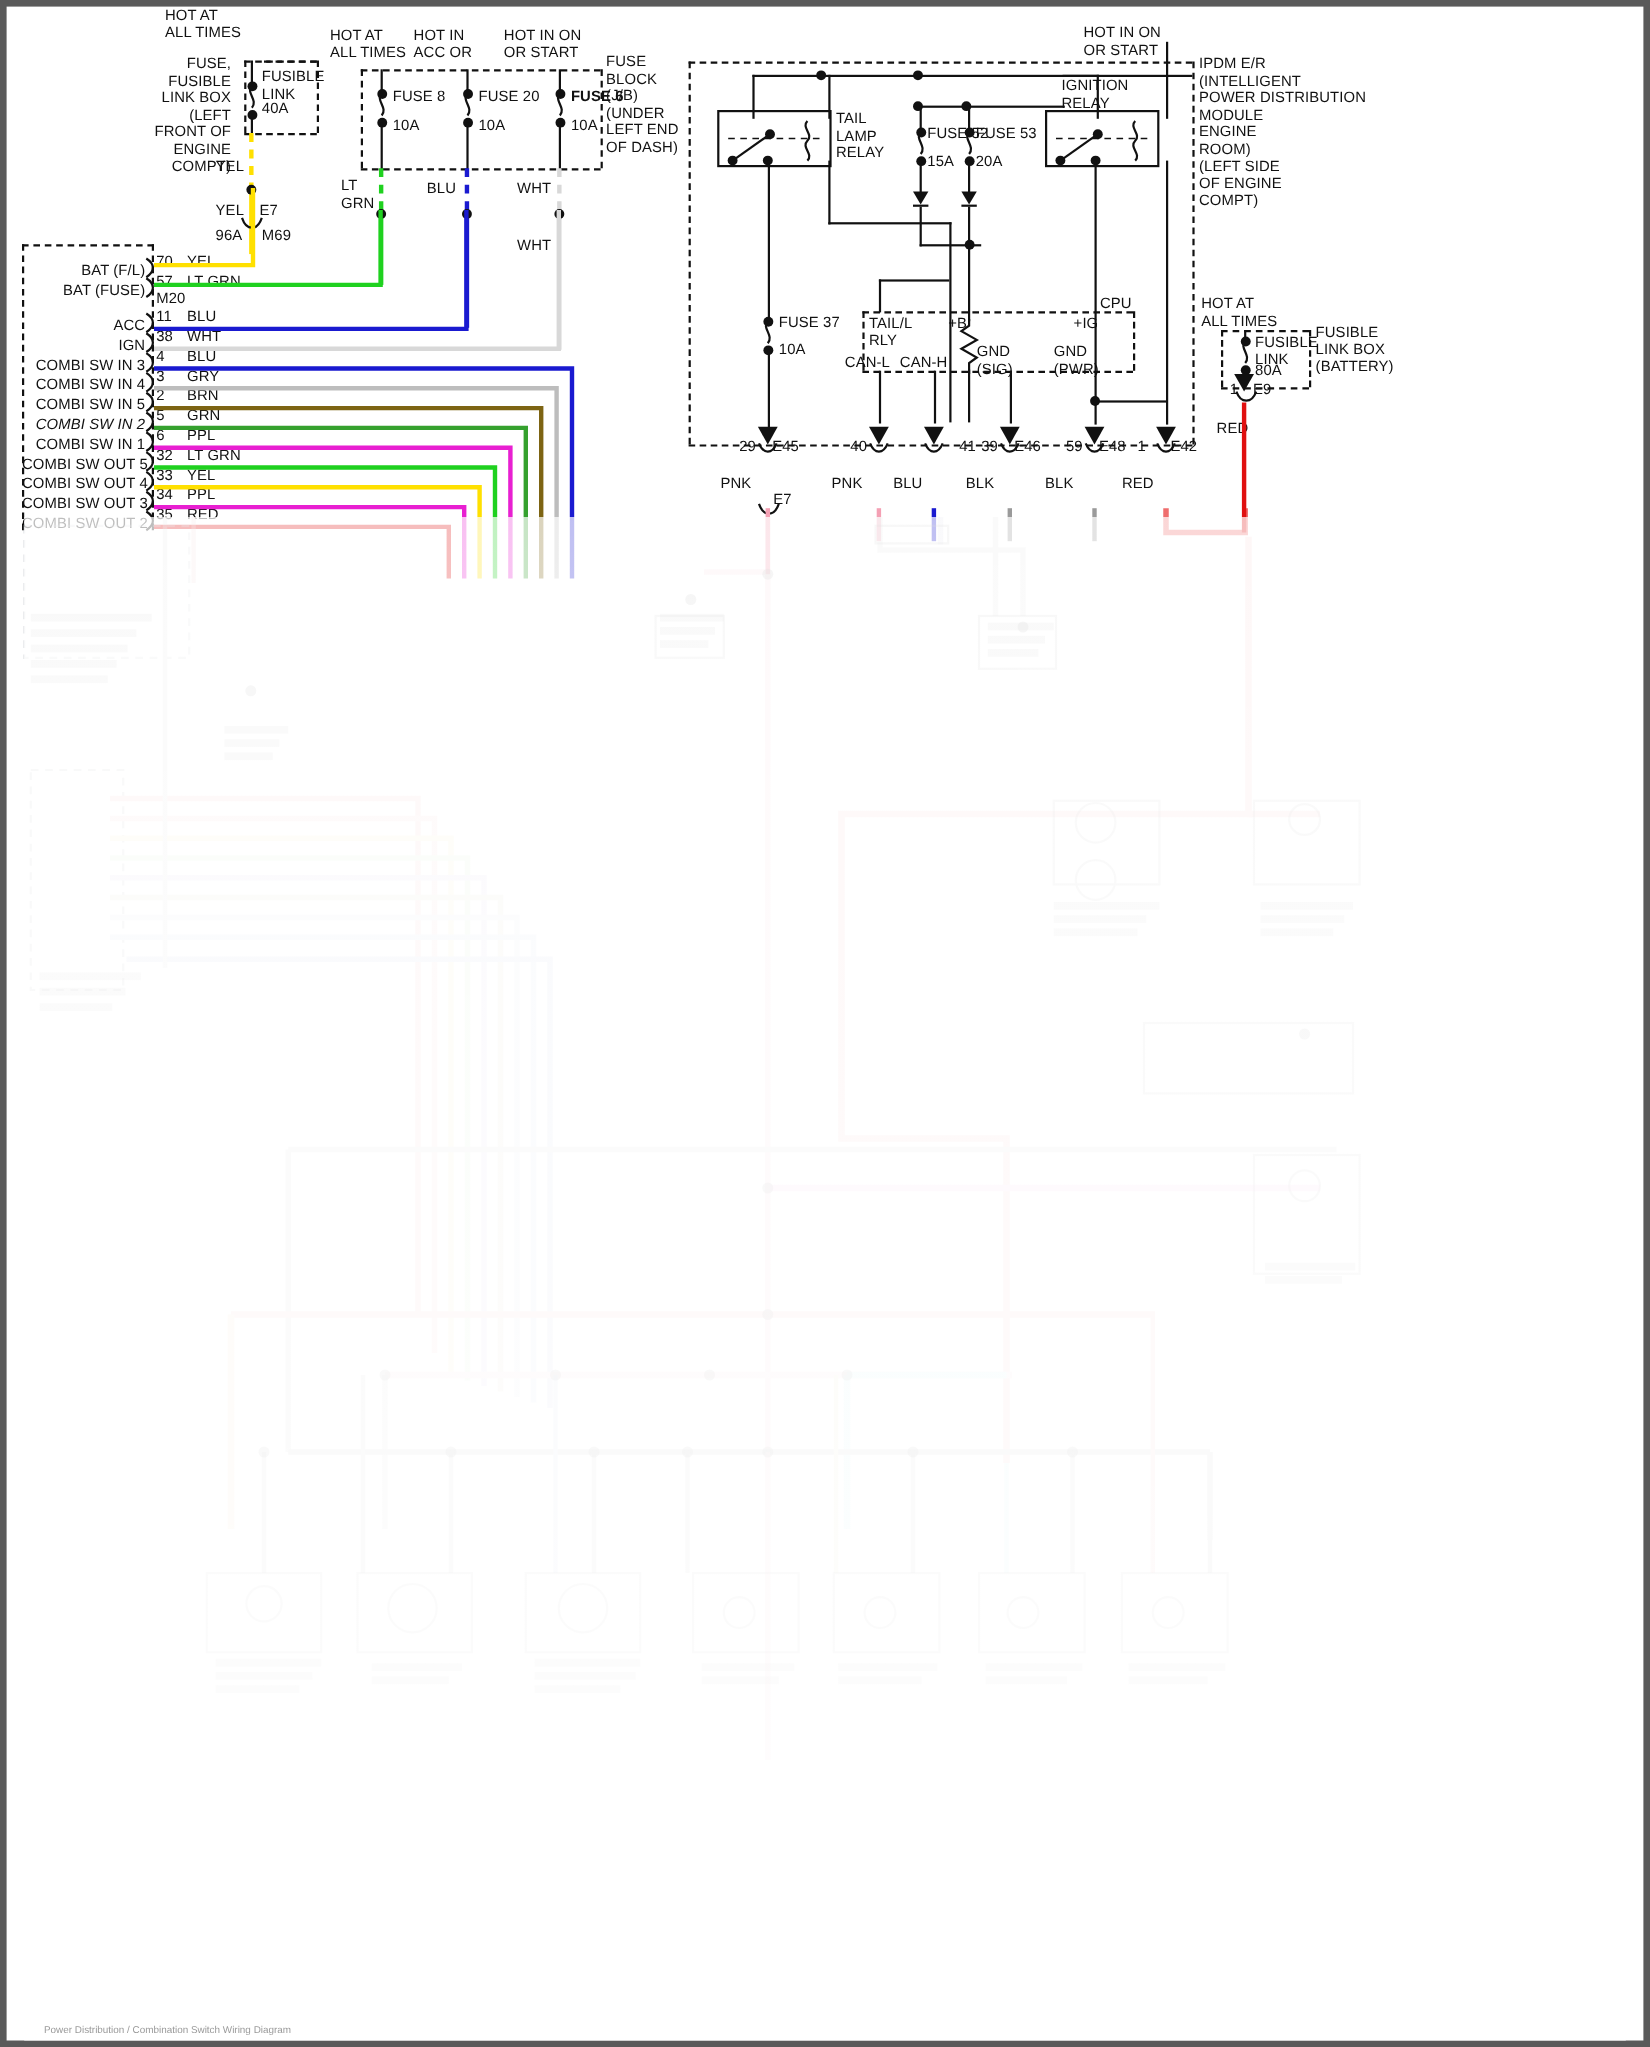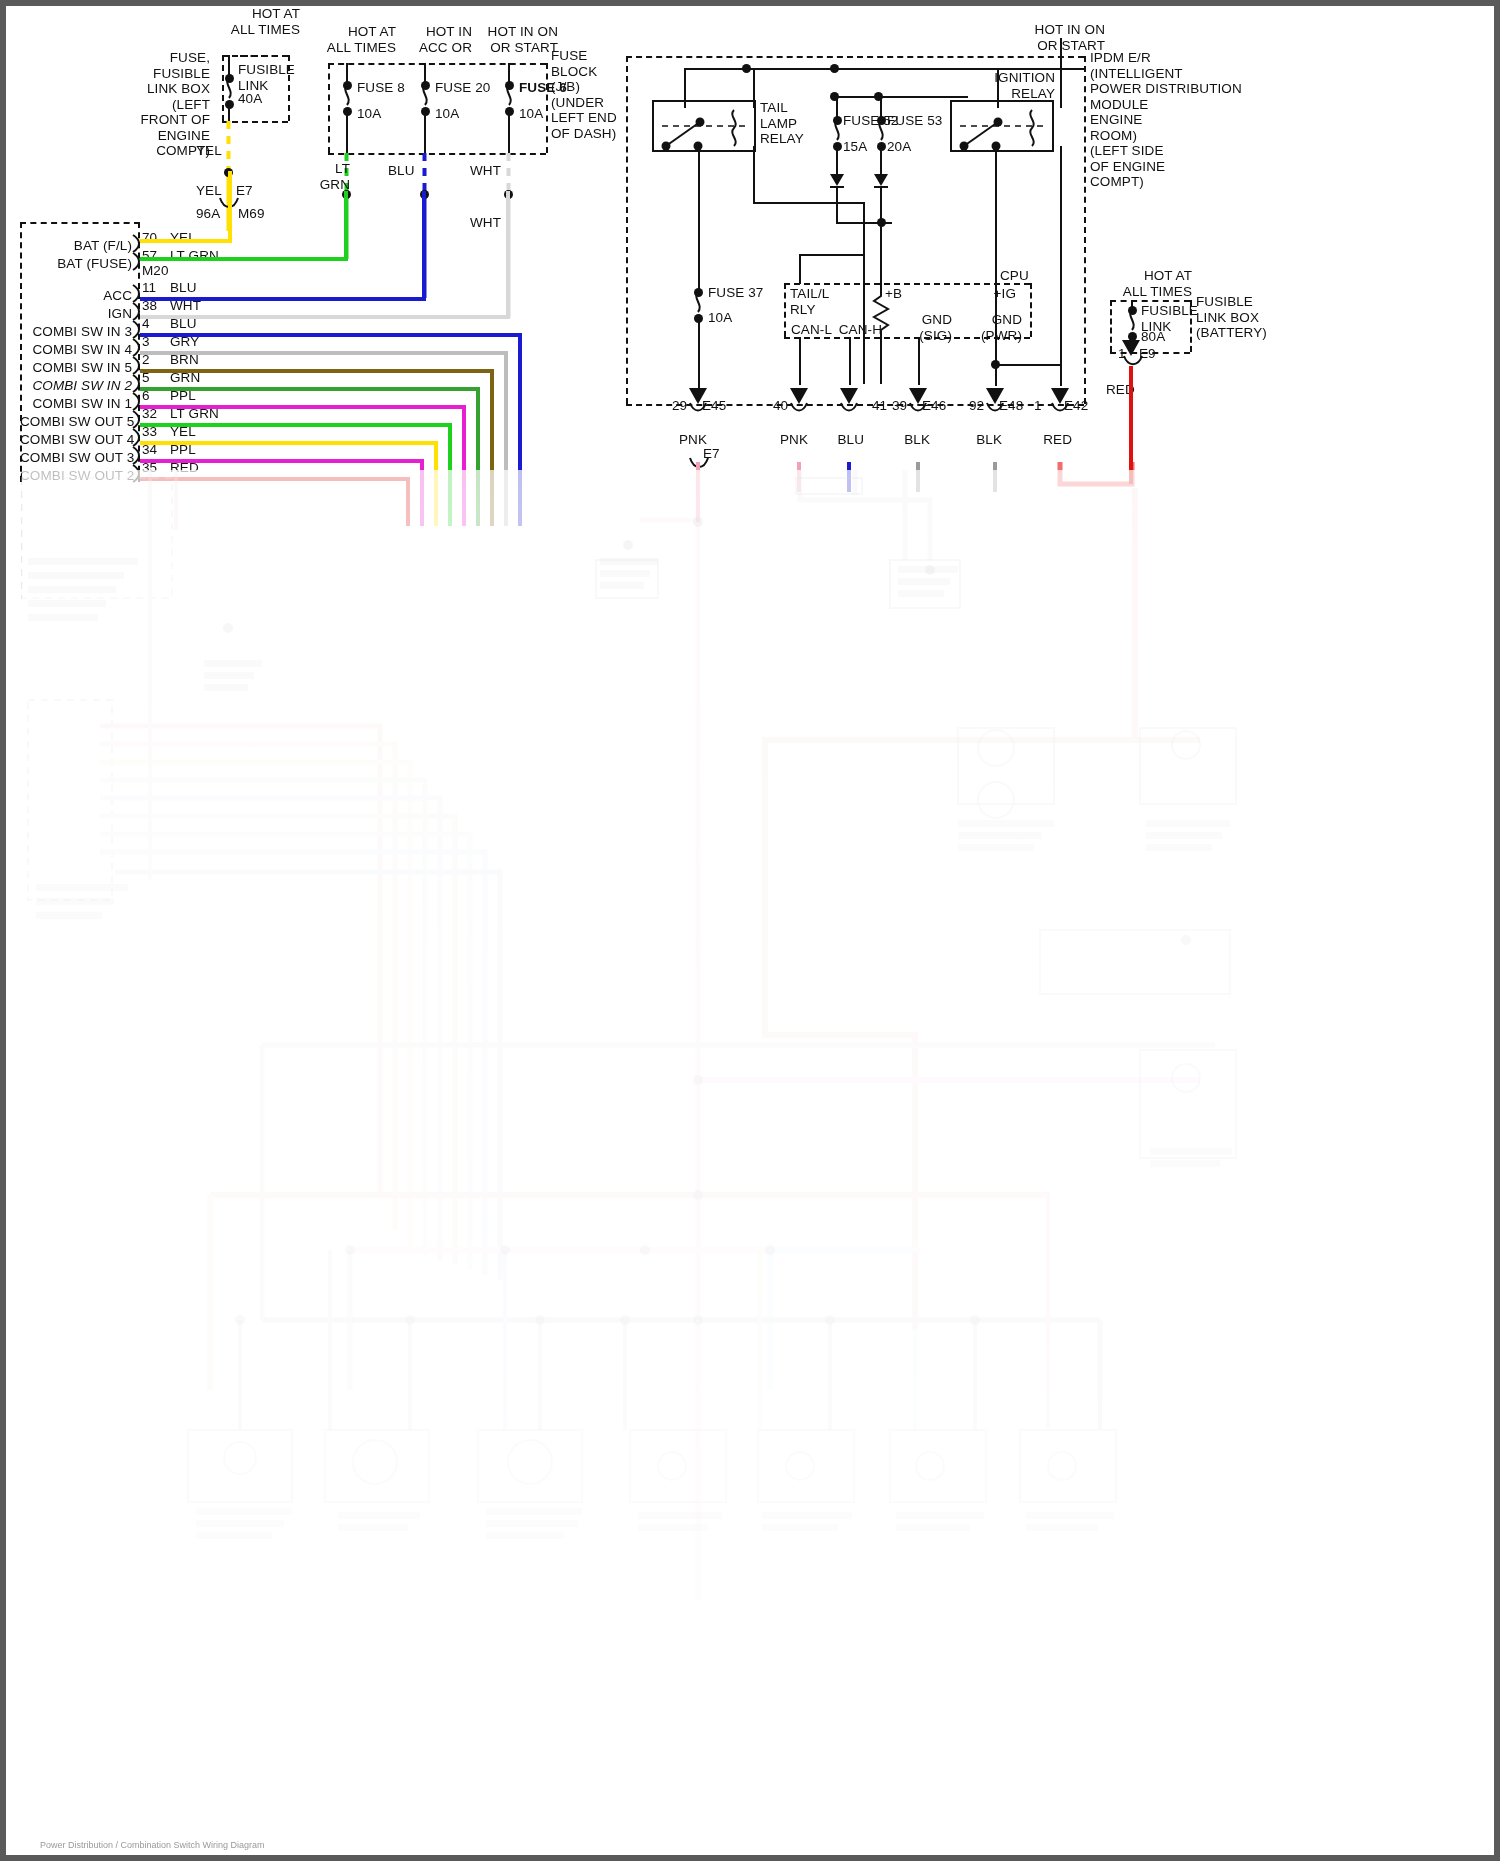--- a/index.html
+++ b/index.html
@@ -1,20 +1,20 @@
 <!DOCTYPE html>
 <html><head>
 <meta charset="utf-8">
 <style>
   html,body{margin:0;padding:0;background:#fff;}
   body{font-family:"Liberation Sans",sans-serif;}
   #page{position:relative;width:1500px;height:1861px;background:#fff;overflow:hidden;}
   #frame{position:absolute;left:0;top:0;width:1500px;height:1861px;border:6px solid #5a5a5a;box-sizing:border-box;}
   .lbl{position:absolute;font-size:13.5px;line-height:15.5px;color:#111;white-space:pre;letter-spacing:.1px;}
-  .lbl.c{text-align:right;}
+  .lbl.c{text-align:left;}
   .lbl.r{text-align:right;}
   .ln{position:absolute;background:#111;}
   .h{height:2px;}
   .v{width:2px;}
   .dash-h{position:absolute;height:0;border-top:2px dashed #111;}
   .dash-v{position:absolute;width:0;border-left:2px dashed #111;}
   .dot{position:absolute;width:9px;height:9px;border-radius:50%;background:#111;}
   .box{position:absolute;border:2px solid #111;box-sizing:border-box;}
   svg{position:absolute;overflow:visible;}
   .faded{position:absolute;left:0;top:0;width:1500px;height:1861px;pointer-events:none;}
@@ -418,21 +418,21 @@
       </svg>
       <div class="lbl" style="left: 872px; top: 398px;">41</div>
       <svg style="left:839px;top:402px;width:22px;height:14px;">
         <path d="M2,1 C6,11 14,11 18,1" stroke="#111" stroke-width="2" fill="none"></path>
       </svg>
       <div class="lbl" style="left: 892px; top: 398px;">39</div>
       <div class="lbl" style="left: 922px; top: 398px;">E46</div>
       <svg style="left:908px;top:402px;width:22px;height:14px;">
         <path d="M2,1 C6,11 14,11 18,1" stroke="#111" stroke-width="2" fill="none"></path>
       </svg>
-      <div class="lbl" style="left: 969px; top: 398px;">92</div>
+      <div class="lbl" style="left: 969px; top: 398px;">59</div>
       <div class="lbl" style="left: 999px; top: 398px;">E48</div>
       <svg style="left:985px;top:402px;width:22px;height:14px;">
         <path d="M2,1 C6,11 14,11 18,1" stroke="#111" stroke-width="2" fill="none"></path>
       </svg>
       <div class="lbl" style="left: 1034px; top: 398px;">1</div>
       <div class="lbl" style="left: 1064px; top: 398px;">E42</div>
       <svg style="left:1050px;top:402px;width:22px;height:14px;">
         <path d="M2,1 C6,11 14,11 18,1" stroke="#111" stroke-width="2" fill="none"></path>
       </svg>
     </div>

